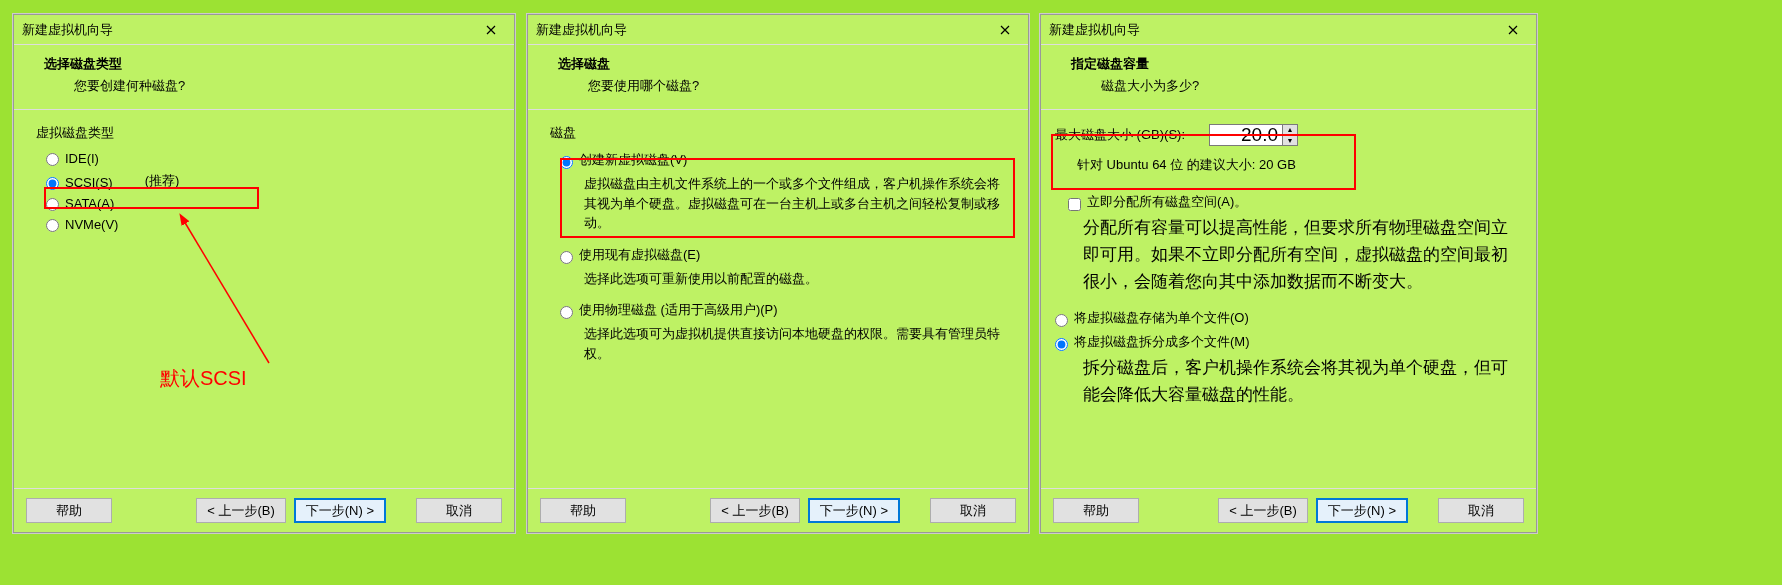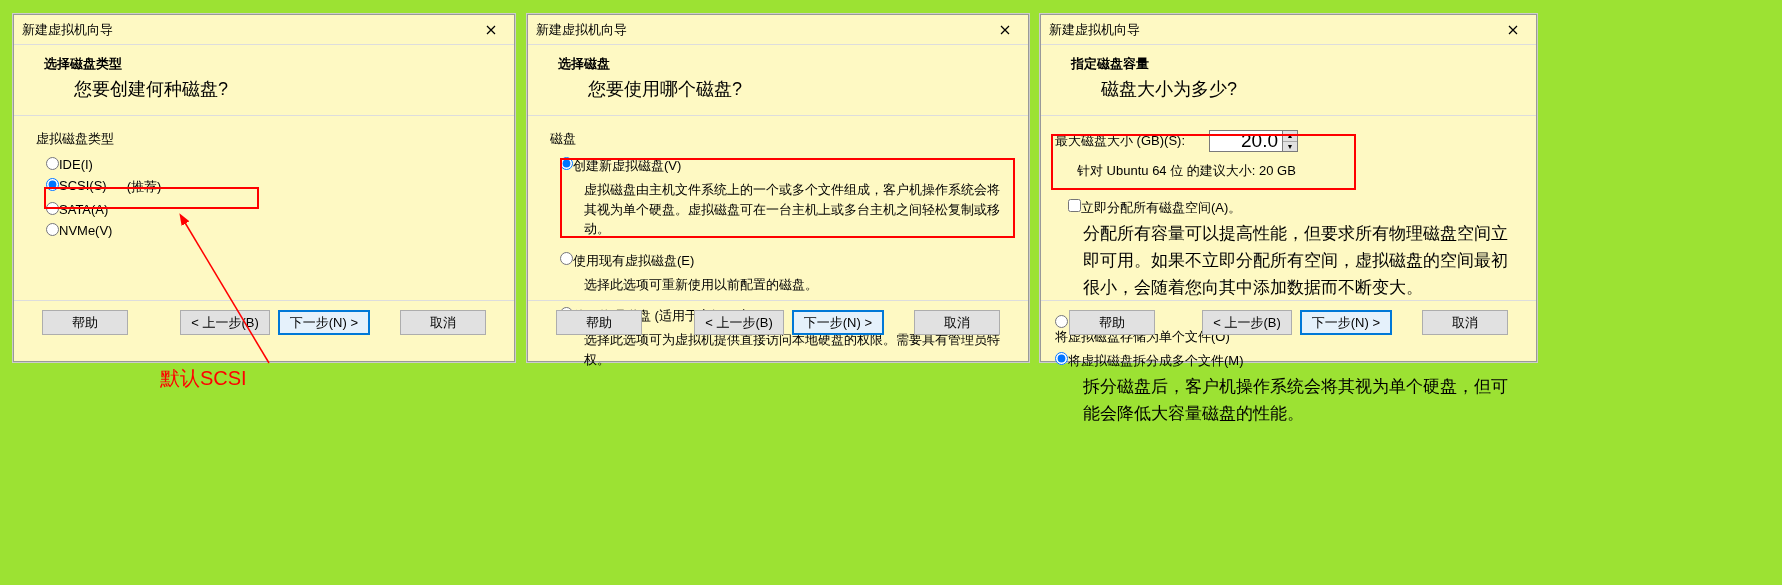--- a/index.html
+++ b/index.html
@@ -9,22 +9,22 @@
     font-family: "Microsoft YaHei", "Segoe UI", Tahoma, sans-serif;
     font-size:13px;
     color:#000;
     width:1782px;
     height:585px;
     position:relative;
   }
   .dialog {
     position:absolute;
     width:502px;
-    height:348px;
-    background:#fef9c3;
+    height:519px;
+    background:#bef264;
     border:1px solid #999;
     box-shadow: 0 0 0 1px #ccc;
   }
   .d1 { left:13px; top:14px; }
   .d2 { left:527px; top:14px; }
   .d3 { left:1040px; top:14px; width:497px;}
   .titlebar {
     height:30px;
     border-bottom:1px solid #ddd;
     display:flex; align-items:center; justify-content:space-between;
@@ -34,37 +34,37 @@
   .titlebar .close-btn {
     width:30px; height:22px; display:flex; align-items:center; justify-content:center;
     cursor:default;
   }
   .titlebar .close-btn svg { width:10px; height:10px; stroke:#000; stroke-width:1.2; }
   .header-block {
     padding:10px 18px 14px 30px;
     border-bottom:1px solid #ddd;
   }
   .header-block .h-title { font-weight:bold; font-size:13px; margin-bottom:4px; }
-  .header-block .h-sub { font-size:18px; padding-left:30px; }
+  .header-block .h-sub { font-size:13px; padding-left:30px; }
   .content {
     padding:14px 18px 10px 22px;
   }
   .group-label { font-size:13px; margin-bottom:6px; }
   .option-row {
-    display:flex; align-items:flex-start; padding:3px 4px 3px 10px;
+    display:flex; align-items:flex-end; gap:6px; padding:3px 4px 3px 10px;
     font-size:13px;
   }
   .option-row input[type=radio], .option-row input[type=checkbox]{ margin:0; }
   .opt-desc {
     font-size:13px; color:#000; padding:2px 10px 10px 34px; line-height:1.5;
   }
   .button-bar {
-    position:absolute; bottom:17px; left:0; right:0;
+    position:absolute; bottom:0; left:0; right:0;
     height:44px; border-top:1px solid #ddd;
-    display:flex; align-items:center; padding:0 28px;
+    display:flex; align-items:center; padding:0 12px;
     gap:8px;
   }
   .btn {
     height:25px; min-width:86px; padding:0 10px;
     background:#e1e1e1; border:1px solid #adadad;
     font-size:13px; display:flex; align-items:center; justify-content:center;
     cursor:default;
   }
   .btn.primary { border:2px solid #0078d7; background:#e5f1fb; }
   .spacer { flex:1; }
@@ -226,21 +226,21 @@
     <div style="margin-bottom:16px;margin-left:22px;">针对 Ubuntu 64 位 的建议大小: 20 GB</div>
 
     <label class="option-row" style="padding-left:13px;">
       <input type="checkbox" style="">
       <span>立即分配所有磁盘空间(A)。</span>
     </label>
     <div class="indented">分配所有容量可以提高性能，但要求所有物理磁盘空间立即可用。如果不立即分配所有空间，虚拟磁盘的空间最初很小，会随着您向其中添加数据而不断变大。</div>
 
     <div class="section-gap"></div>
 
-    <label class="option-row" style="padding-left:0;flex-direction:column;">
+    <label class="option-row" style="padding-left:0;">
       <input type="radio" name="store" style="">
       <span>将虚拟磁盘存储为单个文件(O)</span>
     </label>
     <label class="option-row" style="padding-left:0;">
       <input type="radio" name="store" checked="" style="">
       <span>将虚拟磁盘拆分成多个文件(M)</span>
     </label>
     <div class="indented">拆分磁盘后，客户机操作系统会将其视为单个硬盘，但可能会降低大容量磁盘的性能。</div>
   </div>
 

